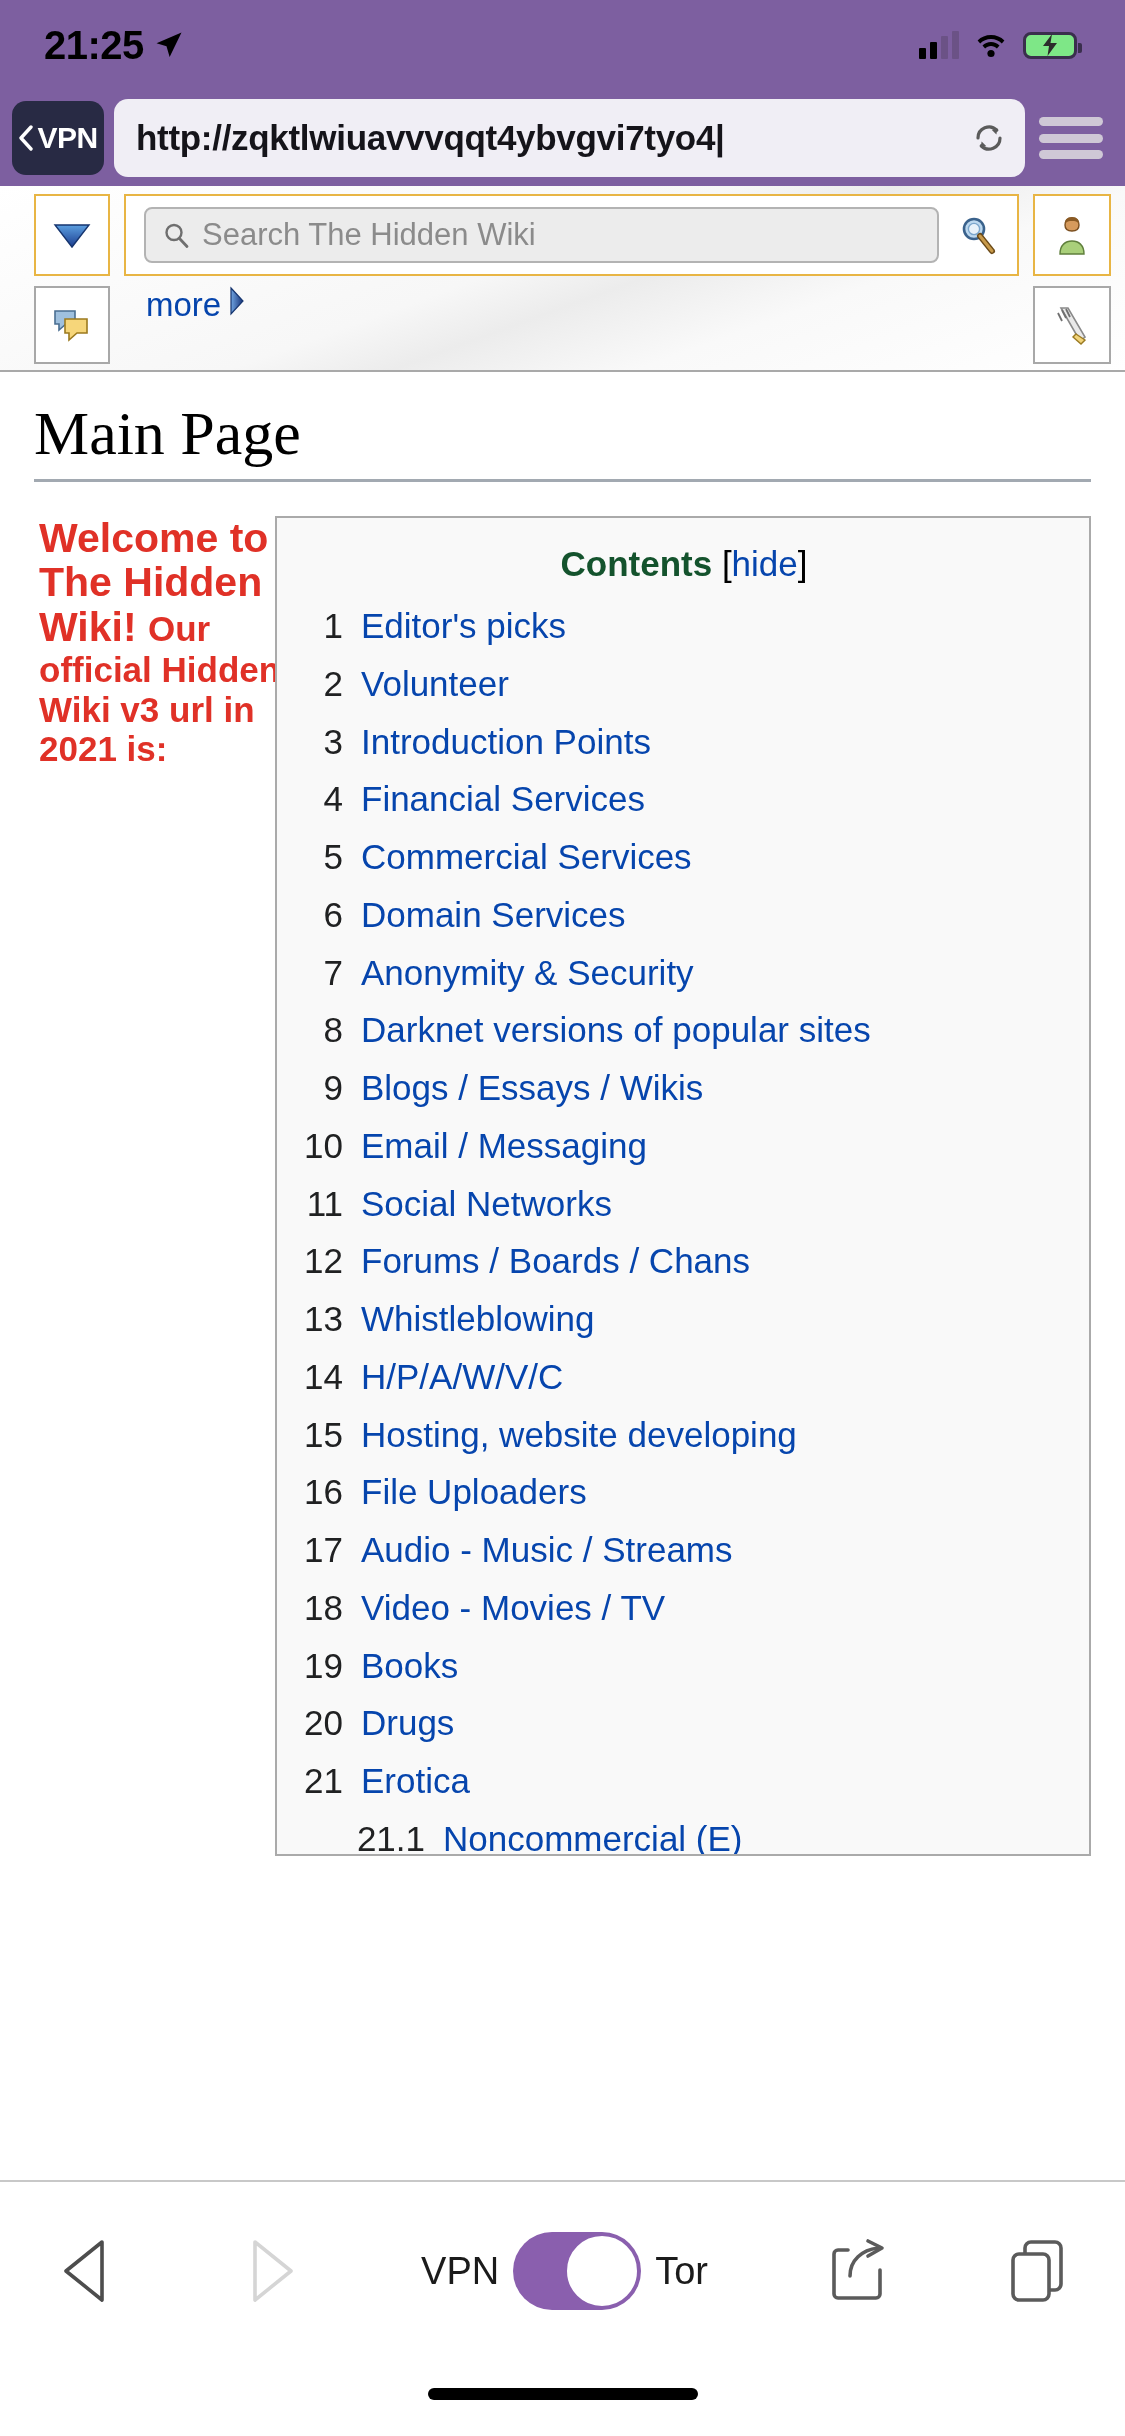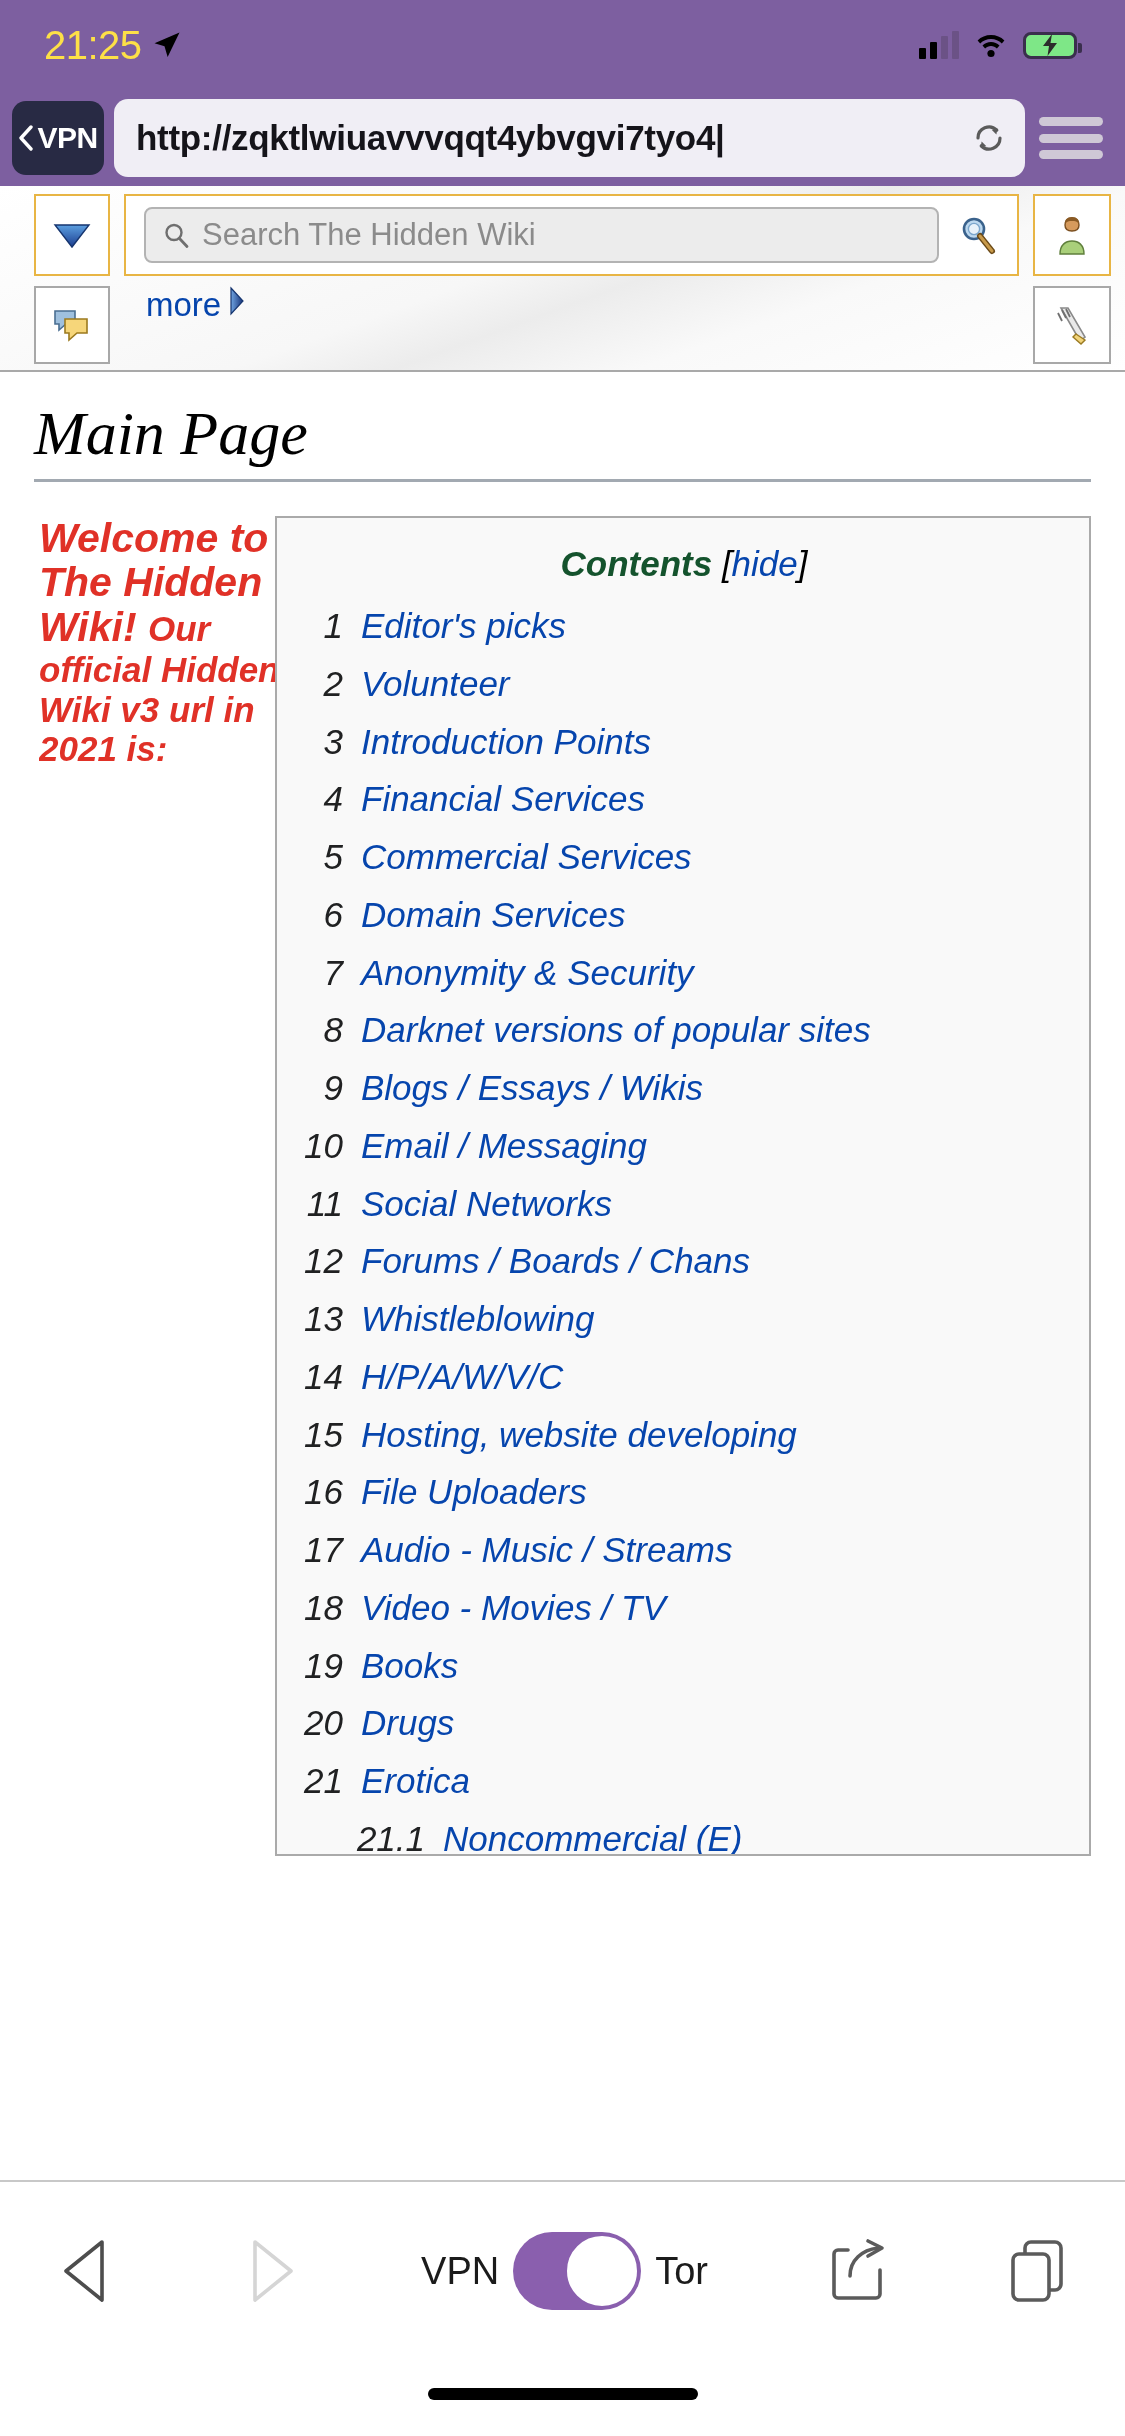--- a/index.html
+++ b/index.html
@@ -17,22 +17,22 @@
     background: #7d5fa0;
     display: flex;
     align-items: center;
     justify-content: space-between;
     padding: 0 48px 0 44px;
     position: relative;
   }
   .status-left { display: flex; align-items: center; gap: 10px; }
   .status-time {
     font-size: 40px;
-    font-weight: 400;
-    color: #fde047;
+    font-weight: 700;
+    color: #000000;
     letter-spacing: -0.5px;
   }
   .loc-arrow { width: 30px; height: 30px; display:block; }
   .status-right { display: flex; align-items: center; gap: 14px; }
   .signal { display: flex; align-items: flex-end; gap: 4px; height: 28px; }
   .signal i { display:block; width: 7px; background: #000; border-radius: 1px; }
   .signal i:nth-child(1){ height: 11px; }
   .signal i:nth-child(2){ height: 17px; }
   .signal i:nth-child(3){ height: 23px; background:#6b5286; }
   .signal i:nth-child(4){ height: 28px; background:#6b5286; }
@@ -177,21 +177,20 @@
   }
   .more-arrow { width: 16px; height: 30px; }
 
   
   .content {
     padding: 26px 0 0 0;
     background: #fff;
     height: 1840px;
     overflow: hidden;
     position: relative;
-    font-style: italic;
   }
   .page-title {
     font-size: 62px;
     font-weight: 400;
     color: #000;
     padding: 0 34px 10px 34px;
     font-family: "Liberation Serif", serif;
     letter-spacing: 0px;
   }
   .title-rule {

